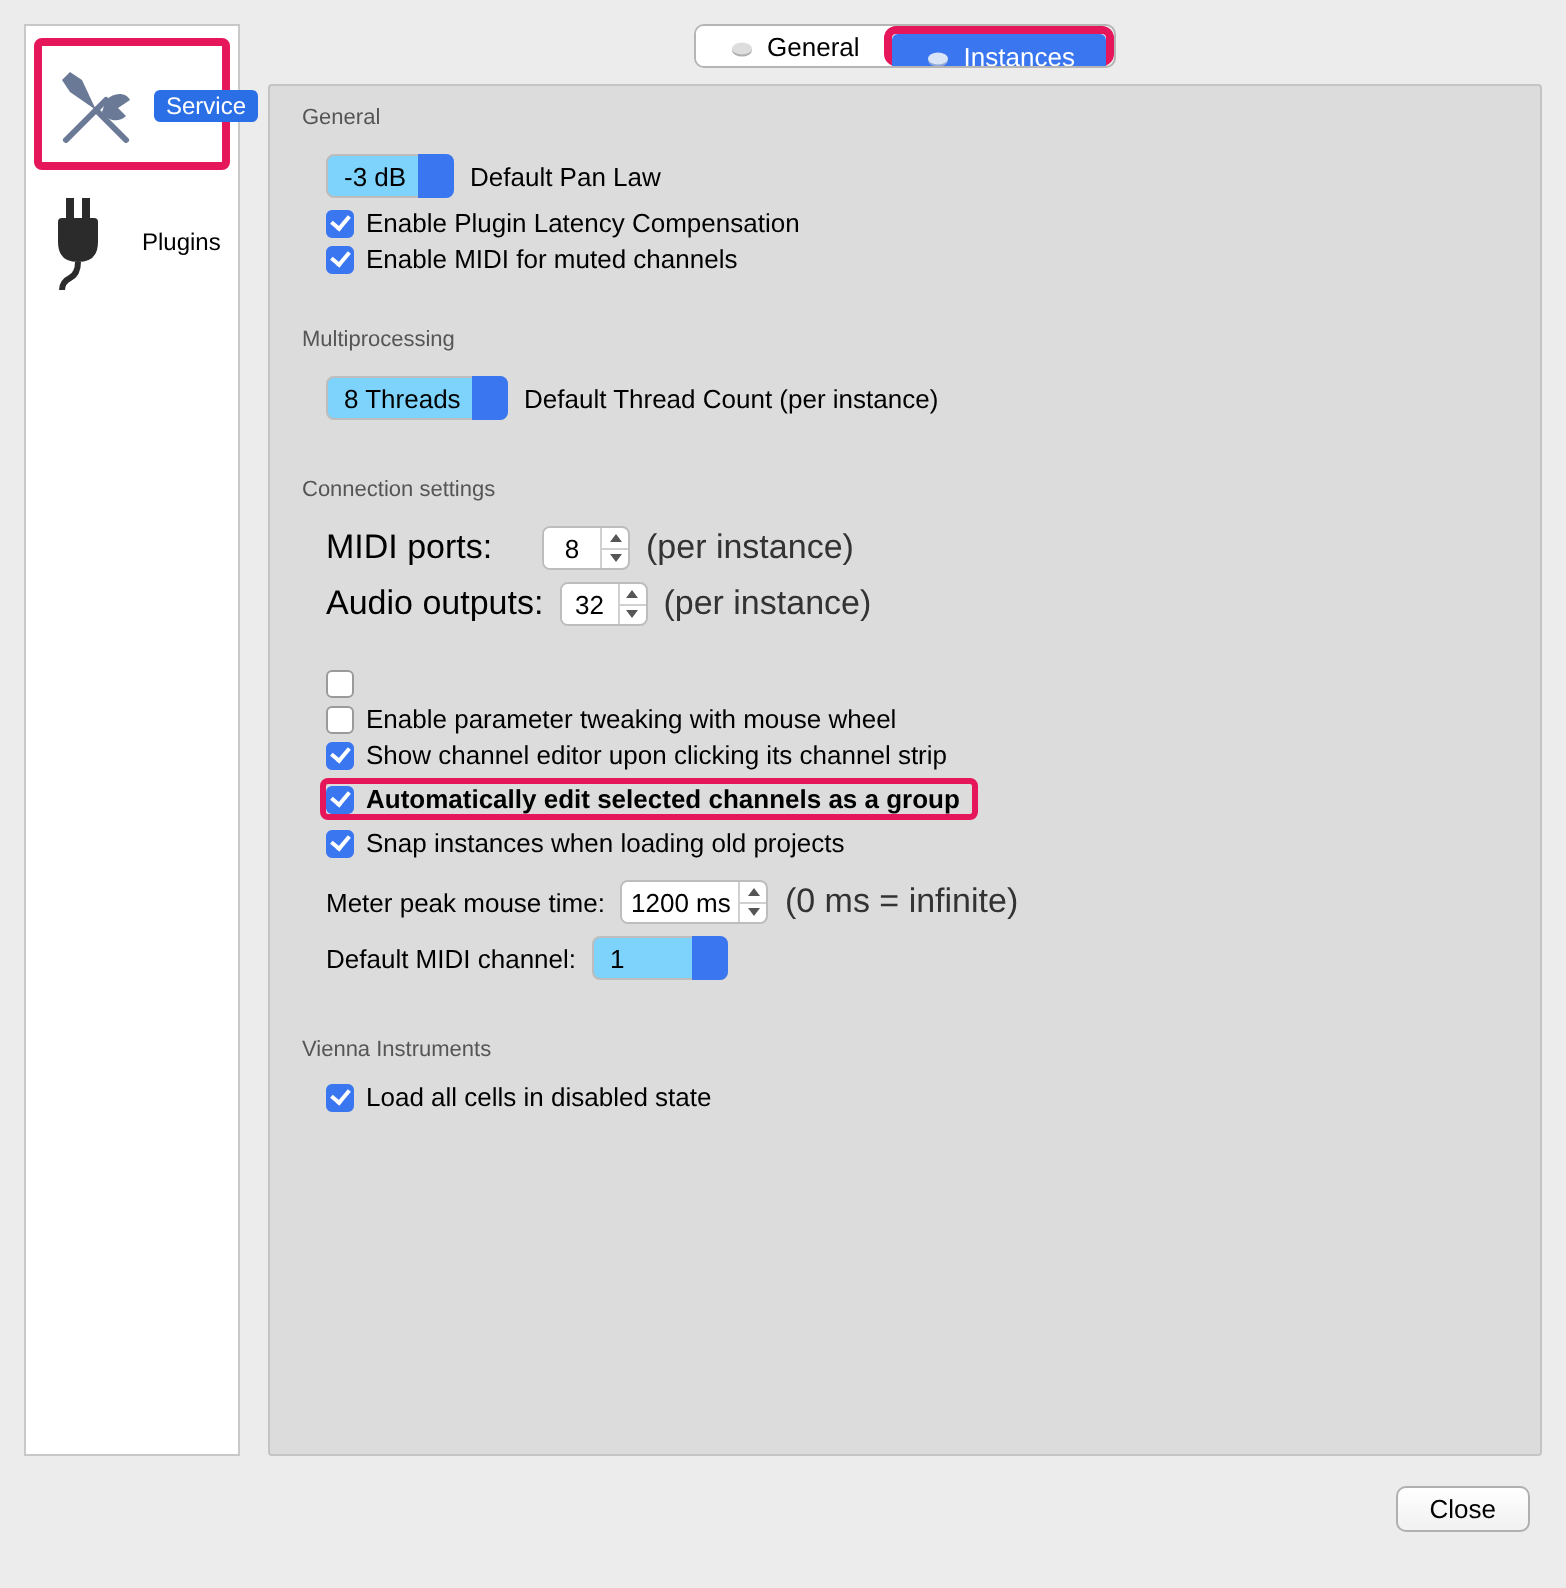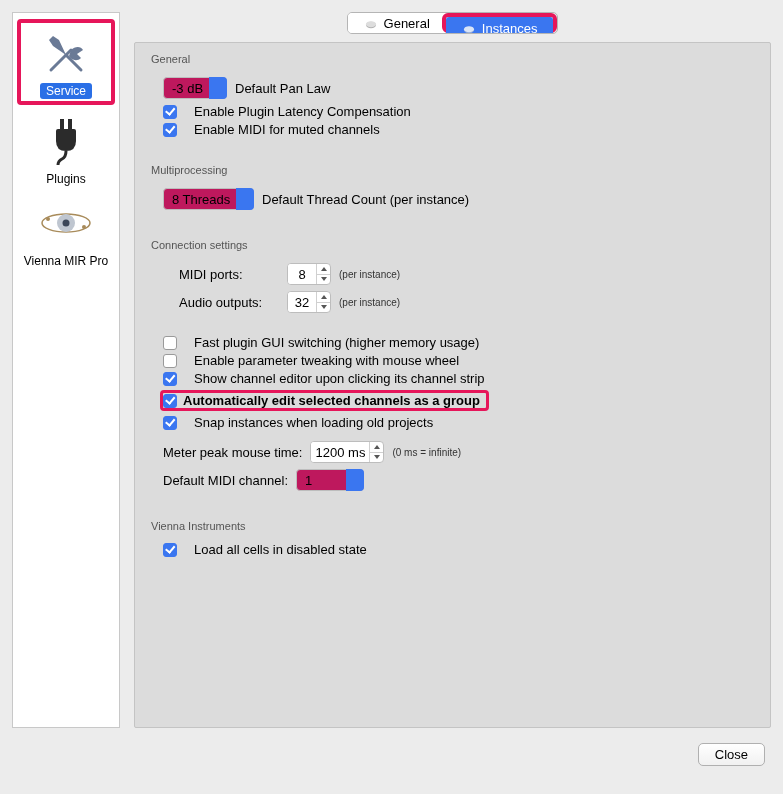--- a/index.html
+++ b/index.html
@@ -23,21 +23,20 @@
     background: #fff;
     border: 1px solid #c8c8c8;
     display: flex;
     flex-direction: column;
     align-items: center;
     padding: 6px 4px;
     gap: 10px;
   }
   .sidebar-item {
     display: flex;
-    flex-direction: column;
     align-items: center;
     gap: 4px;
     cursor: pointer;
     width: 100%;
   }
   .sidebar-icon-wrap {
     width: 58px;
     height: 52px;
     display: flex;
     align-items: center;
@@ -116,21 +115,21 @@
     gap: 8px;
     margin: 4px 0 4px 12px;
     min-height: 24px;
   }
   select {
     font-family: inherit;
     font-size: 13px;
     height: 22px;
     border: 1px solid #bdbdbd;
     border-radius: 4px;
-    background: #be185d;
+    background: #7dd3fc;
     padding: 0 22px 0 8px;
     appearance: none;
     position: relative;
   }
   .select-wrap {
     position: relative;
     display: inline-block;
   }
   .select-wrap::after {
     content: "";
@@ -195,21 +194,21 @@
     width: 0; height: 0;
     border-left: 3px solid transparent;
     border-right: 3px solid transparent;
   }
   .spinner .ctrls .up span { border-bottom: 4px solid #555; }
   .spinner .ctrls .dn span { border-top: 4px solid #555; }
 
   .checkbox-row {
     display: flex;
     align-items: center;
-    gap: 17px;
+    gap: 6px;
     margin: 3px 0 3px 12px;
   }
   .cbox {
     width: 14px; height: 14px;
     border: 1px solid #9a9a9a;
     border-radius: 3px;
     background: #fff;
     display: inline-flex;
     align-items: center;
     justify-content: center;
@@ -220,22 +219,22 @@
     border-color: #3a76f0;
   }
   .cbox.checked::after {
     content: "";
     width: 4px; height: 7px;
     border: solid #fff;
     border-width: 0 2px 2px 0;
     transform: rotate(40deg) translate(-0.5px,-1px);
   }
   .label-txt { font-size: 13px; }
-  .field-label { font-size: 13px; min-width: 100px; margin-left: 16px; }
-  .note { font-size: 10px; color: #333; }
+  .field-label { font-size: 17px; min-width: 100px; }
+  .note { font-size: 17px; color: #333; }
   .row-highlight {
     border: 3px solid #e6165a;
     border-radius: 4px;
     display: inline-flex;
     align-items: center;
     gap: 6px;
     padding: 0 6px 0 0;
     margin: 1px 0 1px 9px;
     font-weight: bold;
   }
@@ -283,32 +282,20 @@
         <svg width="44" height="48" viewBox="0 0 44 48">
           <rect x="16" y="2" width="4" height="12" fill="#2b2b2b"></rect>
           <rect x="24" y="2" width="4" height="12" fill="#2b2b2b"></rect>
           <path d="M12 14 Q12 12 14 12 H30 Q32 12 32 14 V24 Q32 34 22 34 Q12 34 12 24 Z" fill="#2b2b2b"></path>
           <path d="M22 34 Q22 40 18 42 Q14 44 14 48" stroke="#2b2b2b" stroke-width="3" fill="none"></path>
         </svg>
       </div>
       <span class="sidebar-label">Plugins</span>
     </div>
 
-    <div class="sidebar-item">
-      <div class="sidebar-icon-wrap">
-        <svg width="52" height="40" viewBox="0 0 52 40">
-          <ellipse cx="26" cy="20" rx="24" ry="9" fill="none" stroke="#a88b5a" stroke-width="1.5"></ellipse>
-          <circle cx="26" cy="20" r="9" fill="#bfc6d0"></circle>
-          <circle cx="26" cy="20" r="3.5" fill="#3b4658"></circle>
-          <circle cx="8" cy="16" r="2" fill="#a88b5a"></circle>
-          <circle cx="44" cy="24" r="2" fill="#a88b5a"></circle>
-        </svg>
-      </div>
-      <span class="sidebar-label">Vienna MIR Pro</span>
-    </div>
   </div>
 
   <div class="content">
     <div class="tab-bar">
       <div class="tab-group">
         <div class="tab">
           <span class="tab-icon">
             <svg width="14" height="10" viewBox="0 0 14 10">
                 <ellipse cx="7" cy="5" rx="5" ry="3.3" fill="#b0b0b0"></ellipse>
                 <ellipse cx="7" cy="4.2" rx="5" ry="3" fill="#ddd"></ellipse>
@@ -402,21 +389,20 @@
                 </div>
               </span>
           </span>
           <span class="note">(per instance)</span>
         </div>
       </div>
 
       <div class="section">
         <div class="checkbox-row">
           <span class="cbox"></span>
-          <span class="label-txt">Fast plugin GUI switching (higher memory usage)</span>
         </div>
         <div class="checkbox-row">
           <span class="cbox"></span>
           <span class="label-txt">Enable parameter tweaking with mouse wheel</span>
         </div>
         <div class="checkbox-row">
           <span class="cbox checked"></span>
           <span class="label-txt">Show channel editor upon clicking its channel strip</span>
         </div>
         <div class="row-highlight">

